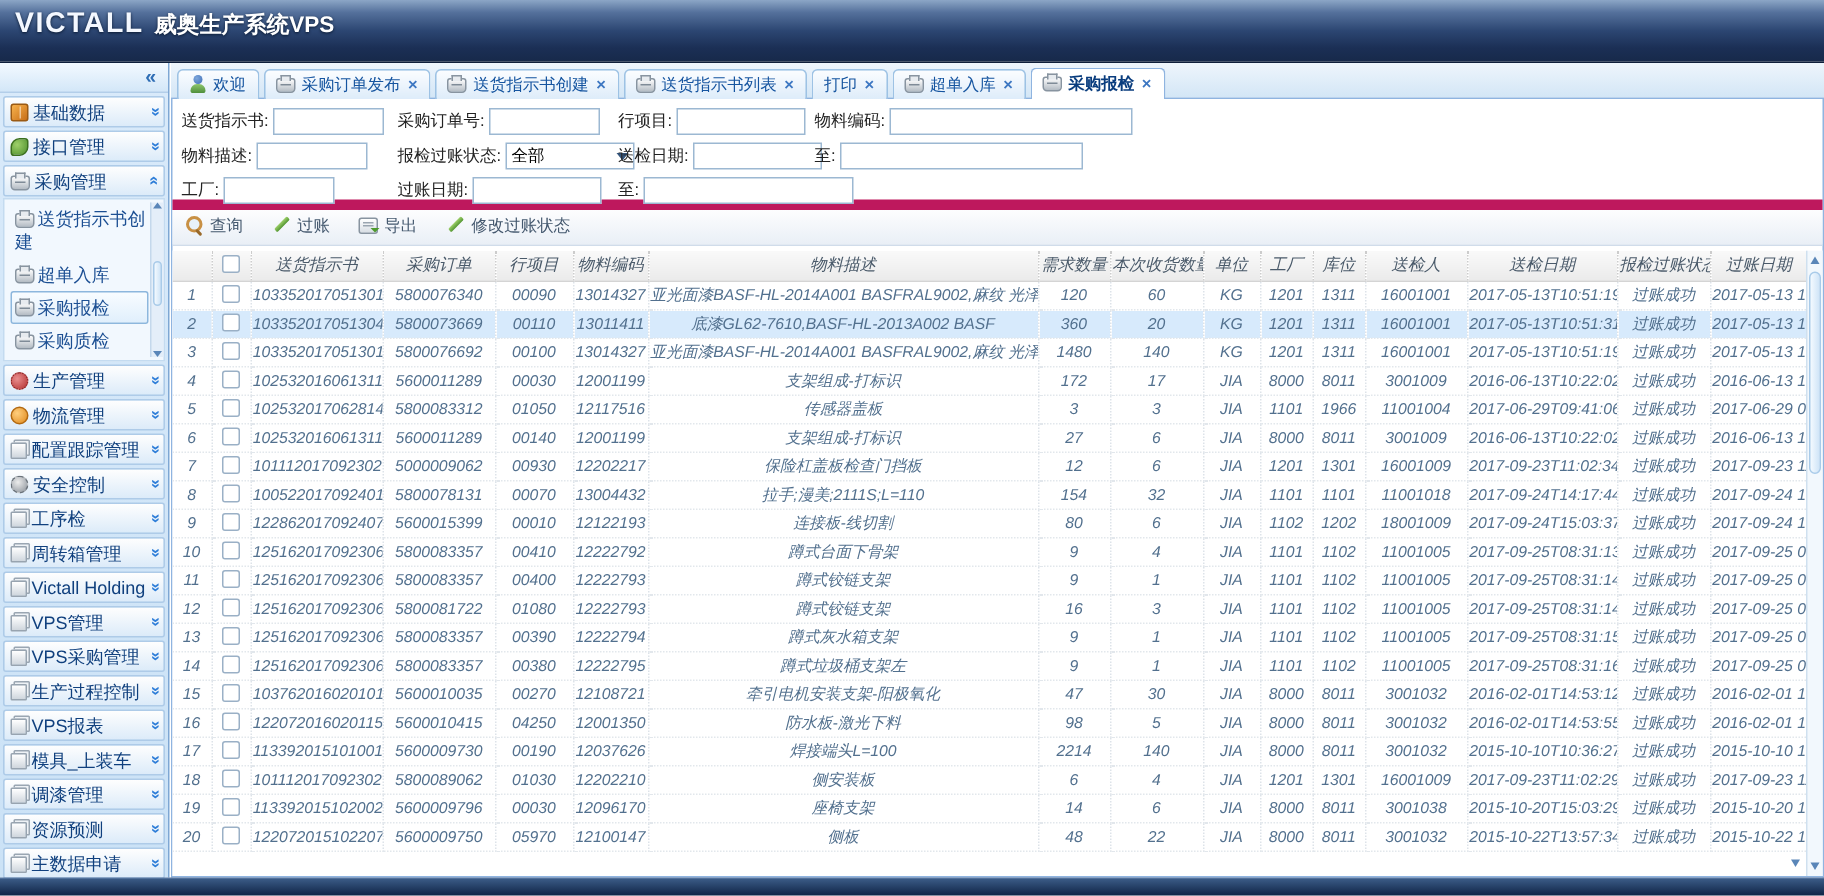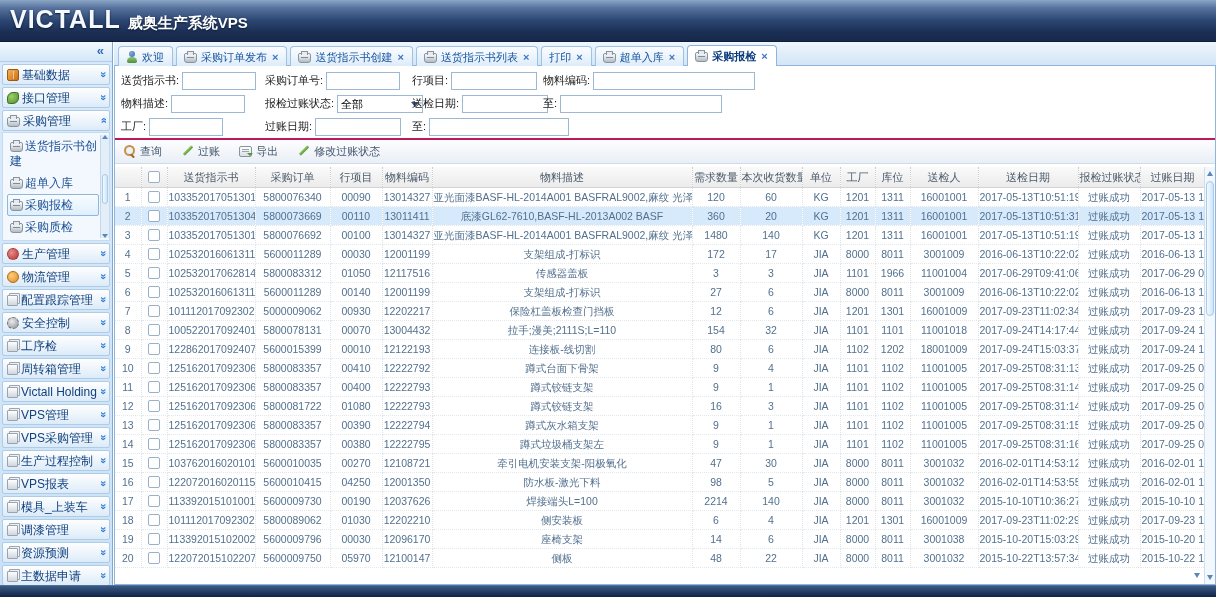--- a/index.html
+++ b/index.html
@@ -4,21 +4,21 @@
 <style>
   * { box-sizing: border-box; margin: 0; padding: 0; }
   html,body { width:1216px; height:597px; overflow:hidden;
     font-family:"Liberation Sans","DejaVu Sans",sans-serif; font-size:11px; background:#fff; }
 
   
   .app-header { position:absolute; left:0; top:0; width:1216px; height:42px;
     background:linear-gradient(180deg,#8ca6c6 0%,#55719c 20%,#2c4672 50%,#1b2f55 78%,#17294a 100%);
     border-bottom:1px solid #0e1e3a; }
   .logo-area { position:absolute; left:10px; top:5px; color:#fff; white-space:nowrap; }
-  .brand { font-size:25px; font-weight:bold; letter-spacing:1px; color:#f4f8ff; text-shadow:0 1px 2px #0a1930; }
+  .brand { font-size:19px; font-weight:bold; letter-spacing:1px; color:#f4f8ff; text-shadow:0 1px 2px #0a1930; }
   .app-title { font-size:15px; font-weight:bold; margin-left:4px; color:#fff; text-shadow:0 1px 2px #0a1930; }
   .header-right { position:absolute; right:8px; top:4px; text-align:right; color:#fff; }
   .hline1 { font-weight:bold; font-size:11px; }
   .hline1 a { color:#fff; text-decoration:none; }
   .hline2 { margin-top:4px; font-size:11px; color:#dfe8f6; }
   .username { color:#ff3b30; font-weight:bold; margin-right:3px; }
   .clock-icon { display:inline-block; position:relative; width:13px; height:13px; border-radius:50%;
     background:radial-gradient(circle at 40% 35%,#ffffff,#c9d2dc); border:1px solid #8a94a2;
     vertical-align:-2px; margin-right:4px; }
   .clock-icon::before { content:""; position:absolute; left:5px; top:2px; width:1px; height:5px; background:#44566e; }
@@ -97,41 +97,41 @@
     padding:1px 8px 0 7px; background:linear-gradient(#fbfdff,#dcebf9); border:1px solid #9dc2e4;
     border-bottom:none; border-radius:4px 4px 0 0; color:#1655a0; cursor:pointer; vertical-align:bottom; }
   .tab .icon { margin-right:4px; }
   .tab-close { color:#3d77c2; font-weight:bold; margin-left:5px; font-size:11px; cursor:pointer; }
   .tab.active { background:#fff; border-color:#8fb4e0; font-weight:bold; color:#0a3d7e; height:22px; }
 
   .panel { position:absolute; left:0; top:24px; right:0; bottom:0; border:1px solid #8fb4e0; border-top:none;
     background:#fff; }
 
   
-  .filter-form { height:74px; border-bottom:2px solid #be185d; padding-top:5px; }
+  .filter-form { height:74px; border-bottom:7px solid #be185d; padding-top:5px; }
   .frow { position:relative; height:23px; }
   .fg { position:absolute; top:1px; white-space:nowrap; }
   .fg1 { left:6px; } .fg2 { left:150px; } .fg3 { left:297px; } .fg4 { left:428px; }
   .fg label { color:#222; font-size:11px; margin-right:3px; }
   .fin { height:18px; border:1px solid #9cb8d2; background:#fff; font-size:11px; padding:0 2px; vertical-align:middle; }
   .w72 { width:74px; } .w85 { width:86px; } .w140 { width:140px; } .w160 { width:162px; }
   .fsel { display:inline-block; position:relative; width:86px; height:18px; border:1px solid #9cb8d2;
     background:#fff; vertical-align:middle; line-height:16px; padding-left:3px; cursor:pointer; }
   .sel-arrow { position:absolute; right:3px; top:6px; width:0; height:0;
     border-left:4px solid transparent; border-right:4px solid transparent; border-top:5px solid #35567d; }
 
   
   .toolbar { height:24px; background:linear-gradient(#fdfdfe,#e9eff6); border-bottom:1px solid #d0dcea;
     padding:3px 0 0 8px; white-space:nowrap; }
   .tbtn { display:inline-block; margin-right:16px; color:#44586e; cursor:pointer; line-height:17px; }
   .tbtn .icon { margin-right:4px; }
 
   
   .grid { position:absolute; left:0; top:101px; right:0; bottom:0; overflow:hidden; background:#fff; }
-  table.dg { border-collapse:collapse; table-layout:fixed; width:1090px; }
+  table.dg { border-collapse:collapse; table-layout:fixed; width:1090px;font-style:italic; }
   .dg td { height:18px; line-height:18px; overflow:hidden; white-space:nowrap; text-align:center;
     font-size:10.5px; color:#52708e; border-right:1px dotted #dde3e9; border-bottom:1px dotted #e2e7ec; padding:0 1px; }
   .dg thead td { height:20px; line-height:20px; background:linear-gradient(#fafafa,#ebebeb);
     color:#4a5a6a; border-right:1px dotted #ccc; border-bottom:1px solid #d4d4d4; font-size:11px; }
   .dg tr.selected td { background:#d7eafc; }
   .c-num { color:#6a7a8a; }
   .row-checkbox { display:inline-block; width:12px; height:12px; background:#fff; border:1px solid #9ab0c6;
     border-radius:2px; vertical-align:-2px; cursor:pointer; }
 
   .vscroll { position:absolute; right:0; top:0; bottom:0; width:11px; background:#f2f8fd; border-left:1px solid #cfe0ef; }

